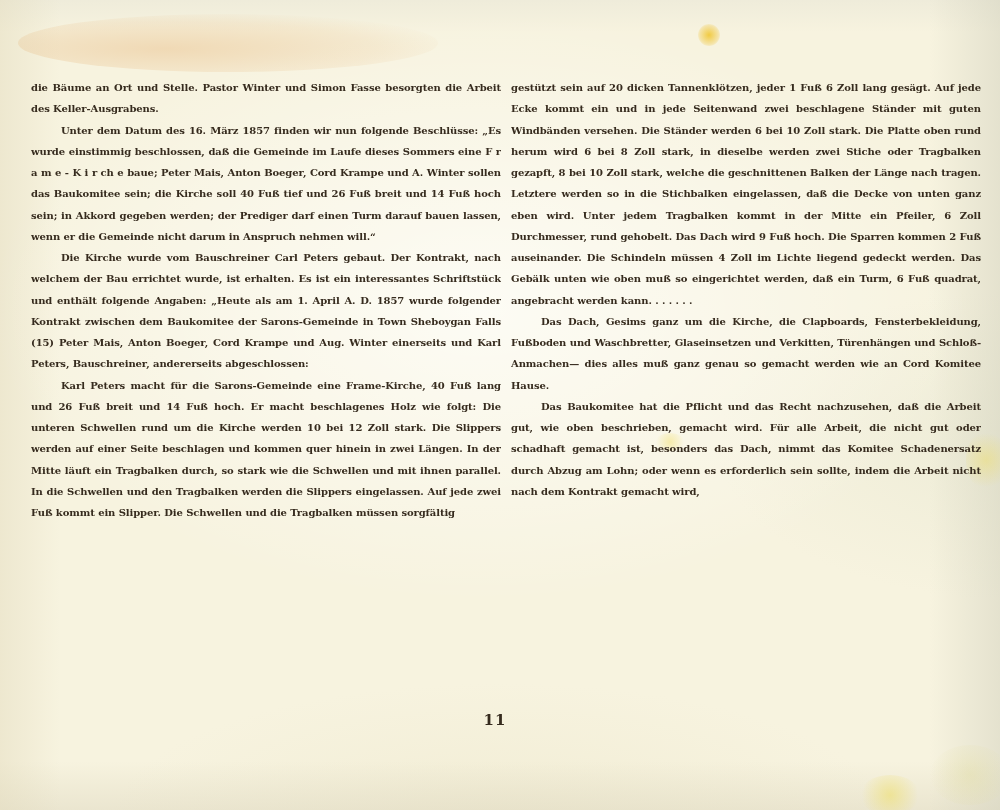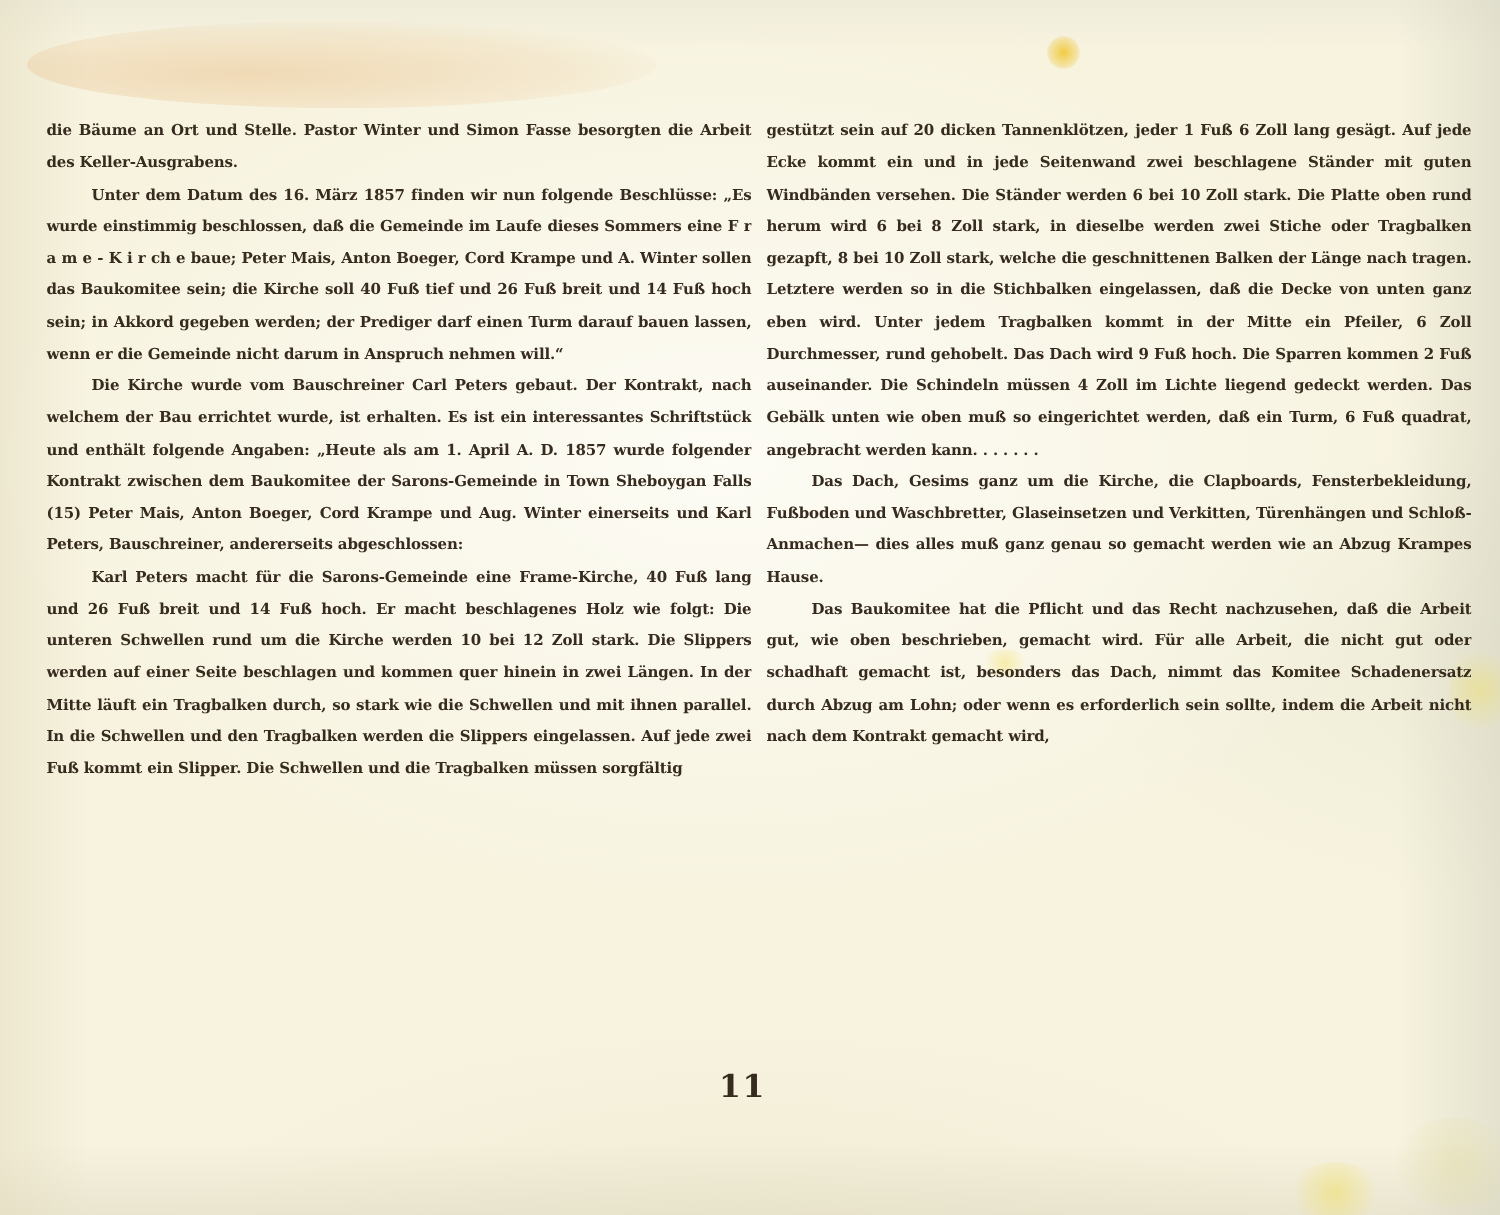--- a/index.html
+++ b/index.html
@@ -55,21 +55,21 @@
     text-align:justify;letter-spacing:-0.1px;
     overflow:hidden;
   }
   .column-left{left:31px;}
   .column-right{left:511px;}
   .column p{margin:0;}
   .column p.indent{text-indent:30px;}
   .page-number{
     position:absolute;left:460px;top:711px;width:70px;
     text-align:center;color:var(--ink);
-    font-size:21px;font-weight:bold;letter-spacing:1px;
+    font-size:15px;font-weight:bold;letter-spacing:1px;
   }
 </style>
 </head>
 <body>
 
 <div class="paper"></div>
 
 <div class="stain stain-top-left"></div>
 <div class="stain stain-top-dot"></div>
 <div class="stain stain-mid-right"></div>
@@ -79,17 +79,17 @@
 
 <div class="column column-left">
   <p>die Bäume an Ort und Stelle.  Pastor Winter und Simon Fasse besorgten die Arbeit des Keller-Ausgrabens.</p>
   <p class="indent">Unter dem Datum des 16. März 1857 finden wir nun folgende Beschlüsse: „Es wurde einstimmig beschlossen, daß die Gemeinde im Laufe dieses Sommers eine F r a m e - K i r ch e  baue; Peter Mais, Anton Boeger, Cord Krampe und A. Winter sollen das Baukomitee sein; die Kirche soll 40 Fuß tief und 26 Fuß breit und 14 Fuß hoch sein; in Akkord gegeben werden; der Prediger darf einen Turm darauf bauen lassen, wenn er die Gemeinde nicht darum in Anspruch nehmen will.“</p>
   <p class="indent">Die Kirche wurde vom Bauschreiner Carl Peters gebaut.  Der Kontrakt, nach welchem der Bau errichtet wurde, ist erhalten.  Es ist ein interessantes Schriftstück und enthält folgende Angaben: „Heute als am 1. April A. D. 1857 wurde folgender Kontrakt zwischen dem Baukomitee der Sarons-Gemeinde in Town Sheboygan Falls (15) Peter Mais, Anton Boeger, Cord Krampe und Aug. Winter einerseits und Karl Peters, Bauschreiner, andererseits abgeschlossen:</p>
   <p class="indent">Karl Peters macht für die Sarons-Gemeinde eine Frame-Kirche, 40 Fuß lang und 26 Fuß breit und 14 Fuß hoch.  Er macht beschlagenes Holz wie folgt: Die unteren Schwellen rund um die Kirche werden 10 bei 12 Zoll stark. Die Slippers werden auf einer Seite beschlagen und kommen quer hinein in zwei Längen.  In der Mitte läuft ein Tragbalken durch, so stark wie die Schwellen und mit ihnen parallel.  In die Schwellen und den Tragbalken werden die Slippers eingelassen.  Auf jede zwei Fuß kommt ein Slipper.  Die Schwellen und die Tragbalken müssen sorgfältig</p>
 </div>
 
 <div class="column column-right">
   <p>gestützt sein auf 20 dicken Tannenklötzen, jeder 1 Fuß 6 Zoll lang gesägt.  Auf jede Ecke kommt ein und in jede Seitenwand zwei beschlagene Ständer mit guten Windbänden versehen.  Die Ständer werden 6 bei 10 Zoll stark.  Die Platte oben rund herum wird 6 bei 8 Zoll stark, in dieselbe werden zwei Stiche oder Tragbalken gezapft, 8 bei 10 Zoll stark, welche die geschnittenen Balken der Länge nach tragen. Letztere werden so in die Stichbalken eingelassen, daß die Decke von unten ganz eben wird.  Unter jedem Tragbalken kommt in der Mitte ein Pfeiler, 6 Zoll Durchmesser, rund gehobelt.  Das Dach wird 9 Fuß hoch.  Die Sparren kommen 2 Fuß auseinander.  Die Schindeln müssen 4 Zoll im Lichte liegend gedeckt werden.  Das Gebälk unten wie oben muß so eingerichtet werden, daß ein Turm, 6 Fuß quadrat, angebracht werden kann. . . . . . .</p>
-  <p class="indent">Das Dach, Gesims ganz um die Kirche, die Clapboards, Fensterbekleidung, Fußboden und Waschbretter, Glaseinsetzen und Verkitten, Türenhängen und Schloß-Anmachen— dies alles muß ganz genau so gemacht werden wie an Abzug Krampes Hause.</p>
+  <p class="indent">Das Dach, Gesims ganz um die Kirche, die Clapboards, Fensterbekleidung, Fußboden und Waschbretter, Glaseinsetzen und Verkitten, Türenhängen und Schloß-Anmachen— dies alles muß ganz genau so gemacht werden wie an Cord Komitee Hause.</p>
   <p class="indent">Das Baukomitee hat die Pflicht und das Recht nachzusehen, daß die Arbeit gut, wie oben beschrieben, gemacht wird.  Für alle Arbeit, die nicht gut oder schadhaft gemacht ist, besonders das Dach, nimmt das Komitee Schadenersatz durch Abzug am Lohn; oder wenn es erforderlich sein sollte, indem die Arbeit nicht nach dem Kontrakt gemacht wird,</p>
 </div>
 
 <div class="page-number">11</div>
 
 </body></html>

